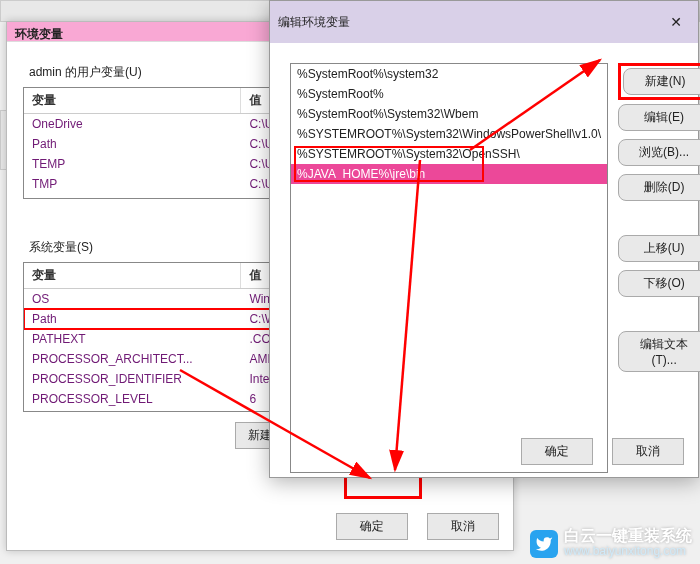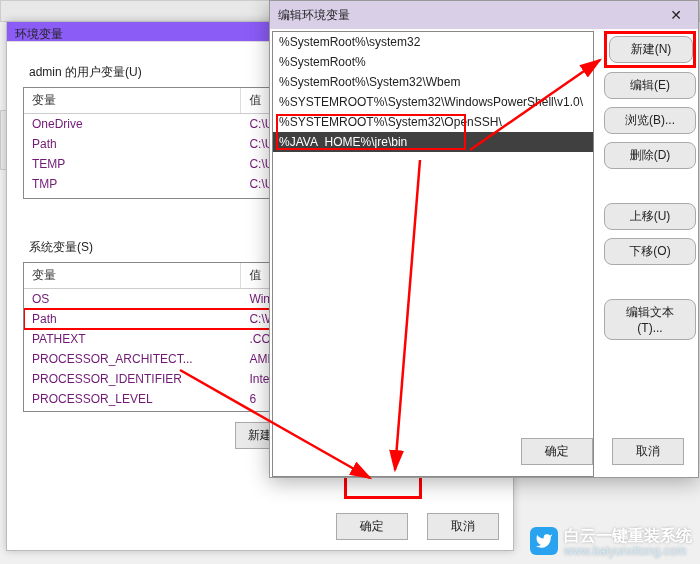--- a/index.html
+++ b/index.html
@@ -1,60 +1,60 @@
 <!DOCTYPE html>
 <html><head>
 <meta charset="utf-8">
 <style>
 * { box-sizing: border-box; margin: 0; padding: 0; font-family: "Microsoft YaHei", "Segoe UI", sans-serif; font-size: 12px; }
 body { width: 700px; height: 564px; background: #f0f0f0; position: relative; overflow: hidden; }
 
 
 .dlg-back { position: absolute; left: 6px; top: 21px; width: 508px; height: 530px; background: #fff; border: 1px solid #bbb; box-shadow: 0 0 8px rgba(0,0,0,0.2); }
-.dlg-back .titlebar { height: 20px; background: #8b5cf6; padding: 4px 8px; color: #222; border-bottom: 1px solid #ddd; }
+.dlg-back .titlebar { height: 20px; background: #f9a8d4; padding: 4px 8px; color: #222; border-bottom: 1px solid #ddd; font-weight: bold; }
 .dlg-back .body { padding: 12px 16px; }
 
 .group-label { margin: 10px 0 6px 6px; color: #222; }
 .varlist { width: 100%; height: 112px; border: 1px solid #888; overflow: hidden; background:#fff; }
 .varlist table { width: 100%; border-collapse: collapse; }
-.varlist th { text-align: left; padding: 4px 8px; background: #fff; border-bottom: 1px solid #ccc; border-right: 1px solid #ddd; font-weight: normal; color: #333; }
+.varlist th { text-align: left; padding: 4px 8px; background: #fff; border-bottom: 1px solid #ccc; border-right: 1px solid #ddd; font-weight: bold; color: #333; }
 .varlist td { padding: 3px 8px; color: #701a75; border-right: 1px solid transparent; white-space: nowrap; }
 .varlist tr.path-row { outline: 2px solid red; outline-offset: -1px; }
 
 .varlist.sys { height: 150px; }
 
 .btnrow { text-align: right; margin-top: 10px; }
 .btn { display: inline-block; min-width: 72px; padding: 4px 12px; background: #e9e9e9; border: 1px solid #aaa; color: #222; text-align: center; cursor: pointer; margin-left: 16px; }
 
 .bottom-btns { position: absolute; bottom: 10px; right: 14px; }
 
 
 .dlg-front { position: absolute; left: 269px; top: 0; width: 430px; height: 478px; background: #fff; border: 1px solid #999; box-shadow: 0 4px 20px rgba(0,0,0,0.3); }
-.dlg-front .titlebar { height: 28px; background: #d9d0e8; color: #222; display: flex; align-items: center; padding: 8px 8px; }
+.dlg-front .titlebar { height: 42px; background: #d9d0e8; color: #222; display: flex; align-items: center; padding: 8px 8px; }
 .dlg-front .titlebar .title { flex: 1; }
 .dlg-front .titlebar .close { width: 28px; text-align: center; cursor: pointer; font-size: 14px; }
-.dlg-front .body { display: flex; padding: 2px; height: calc(100% - 26px); }
+.dlg-front .body { display: flex; padding: 20px; height: calc(100% - 26px); }
 
 .pathlist { flex: 1; border: 1px solid #888; background: #fff; margin-right: 10px; position: relative; }
 .pathlist .item { padding: 3px 6px; color: #222; white-space: nowrap; }
-.pathlist .item.selected { background: #404040; color: #fff; }
+.pathlist .item.selected { background: #ec4899; color: #fff; }
 .java-box { position: absolute; left: 3px; top: 82px; width: 190px; height: 36px; border: 2px solid red; pointer-events:none; }
 
 .sidebtns { width: 92px; display: flex; flex-direction: column; }
 .sidebtns .btn { margin: 0 0 8px 0; min-width: 0; width: 92px; border-radius: 8px; }
 .sidebtns .spacer { height: 26px; }
 .sidebtns .new-box { border: 3px solid red; padding: 2px; margin-bottom: 4px; }
 
 .dlg-front .bottom { position: absolute; bottom: 12px; right: 14px; }
 
 
 .arrow { position: absolute; pointer-events: none; }
 
 
-.watermark { position: absolute; right: 8px; bottom: 6px; display: flex; align-items: flex-start; color: #fff; text-shadow: 0 0 3px rgba(0,0,0,0.3); }
+.watermark { position: absolute; right: 8px; bottom: 6px; display: flex; align-items: flex-end; color: #fff; text-shadow: 0 0 3px rgba(0,0,0,0.3); }
 .watermark .logo { width: 28px; height: 28px; background: #29a3ef; border-radius: 6px; margin-right: 6px; display:flex; align-items:center; justify-content:center; }
 .watermark .logo svg { width: 18px; height: 18px; fill: #fff; }
 .watermark .txt { color: #e8f3fa; line-height: 1.1; }
 .watermark .txt .big { font-size: 16px; font-weight: bold; color:#fff; }
 .watermark .txt .small { font-size: 12px; color:#cfe9f8; }
 
 
 .edit-box { position: absolute; border: 3px solid red; pointer-events:none; }
 
 

